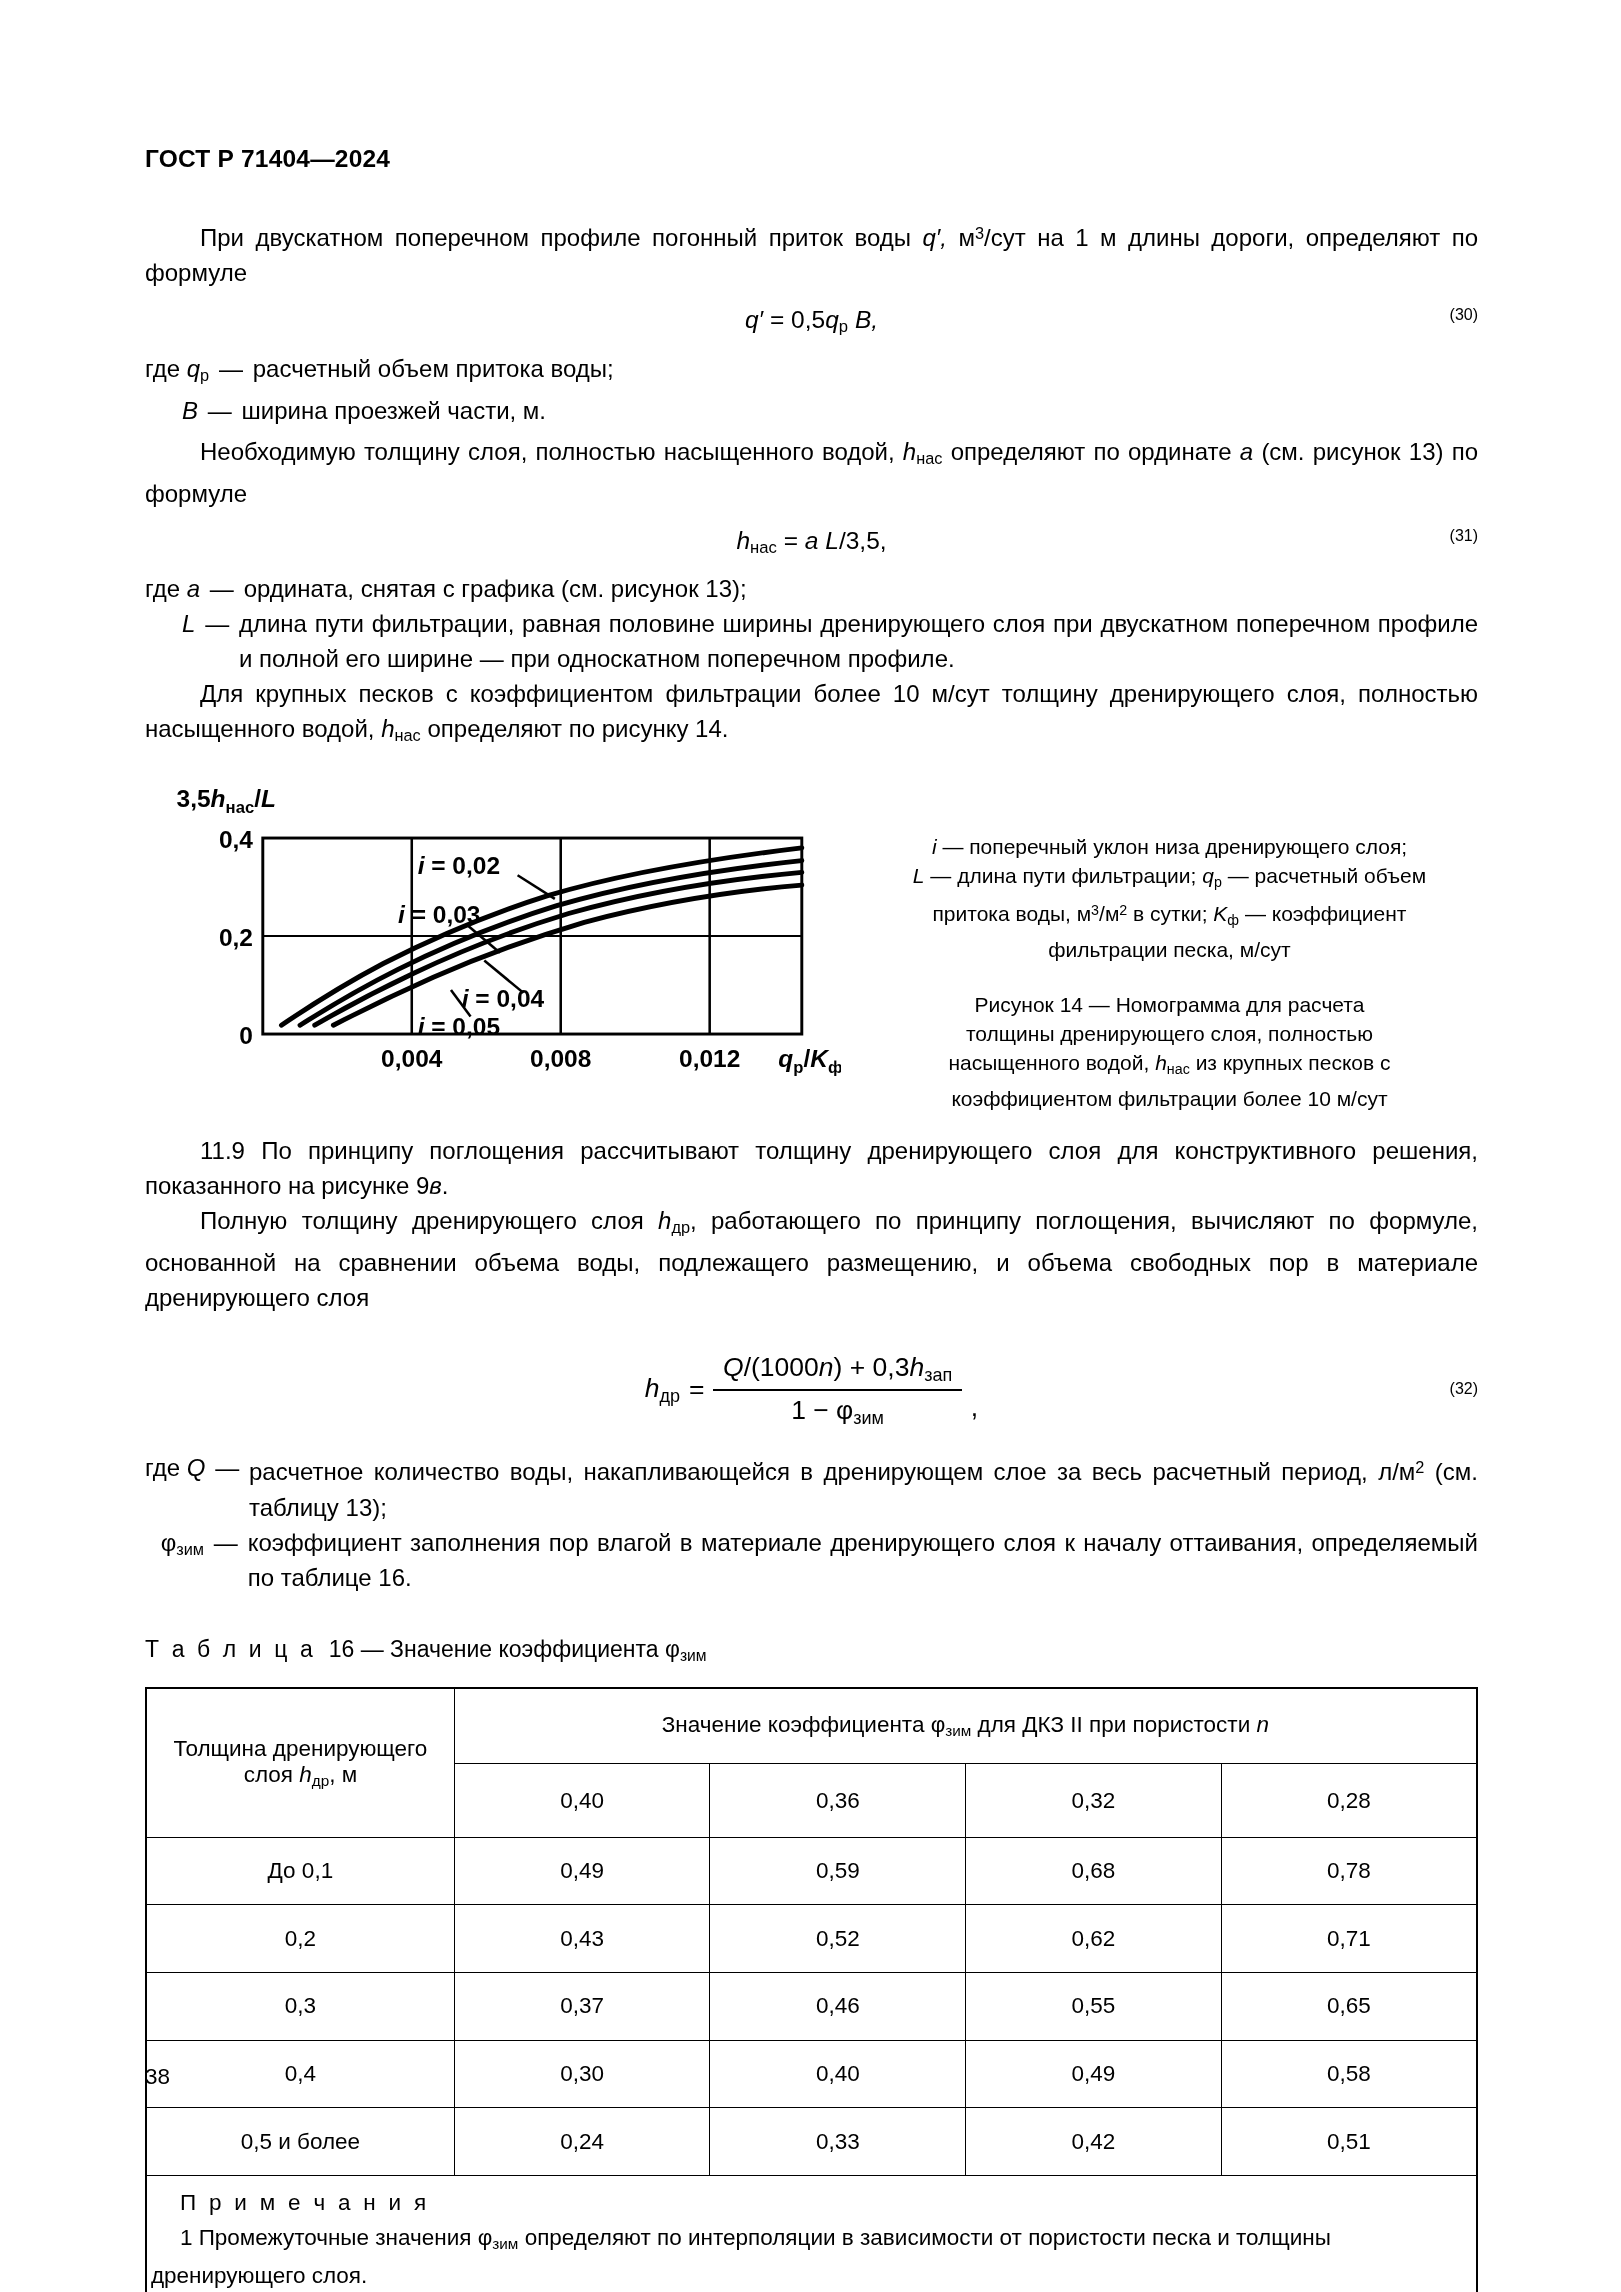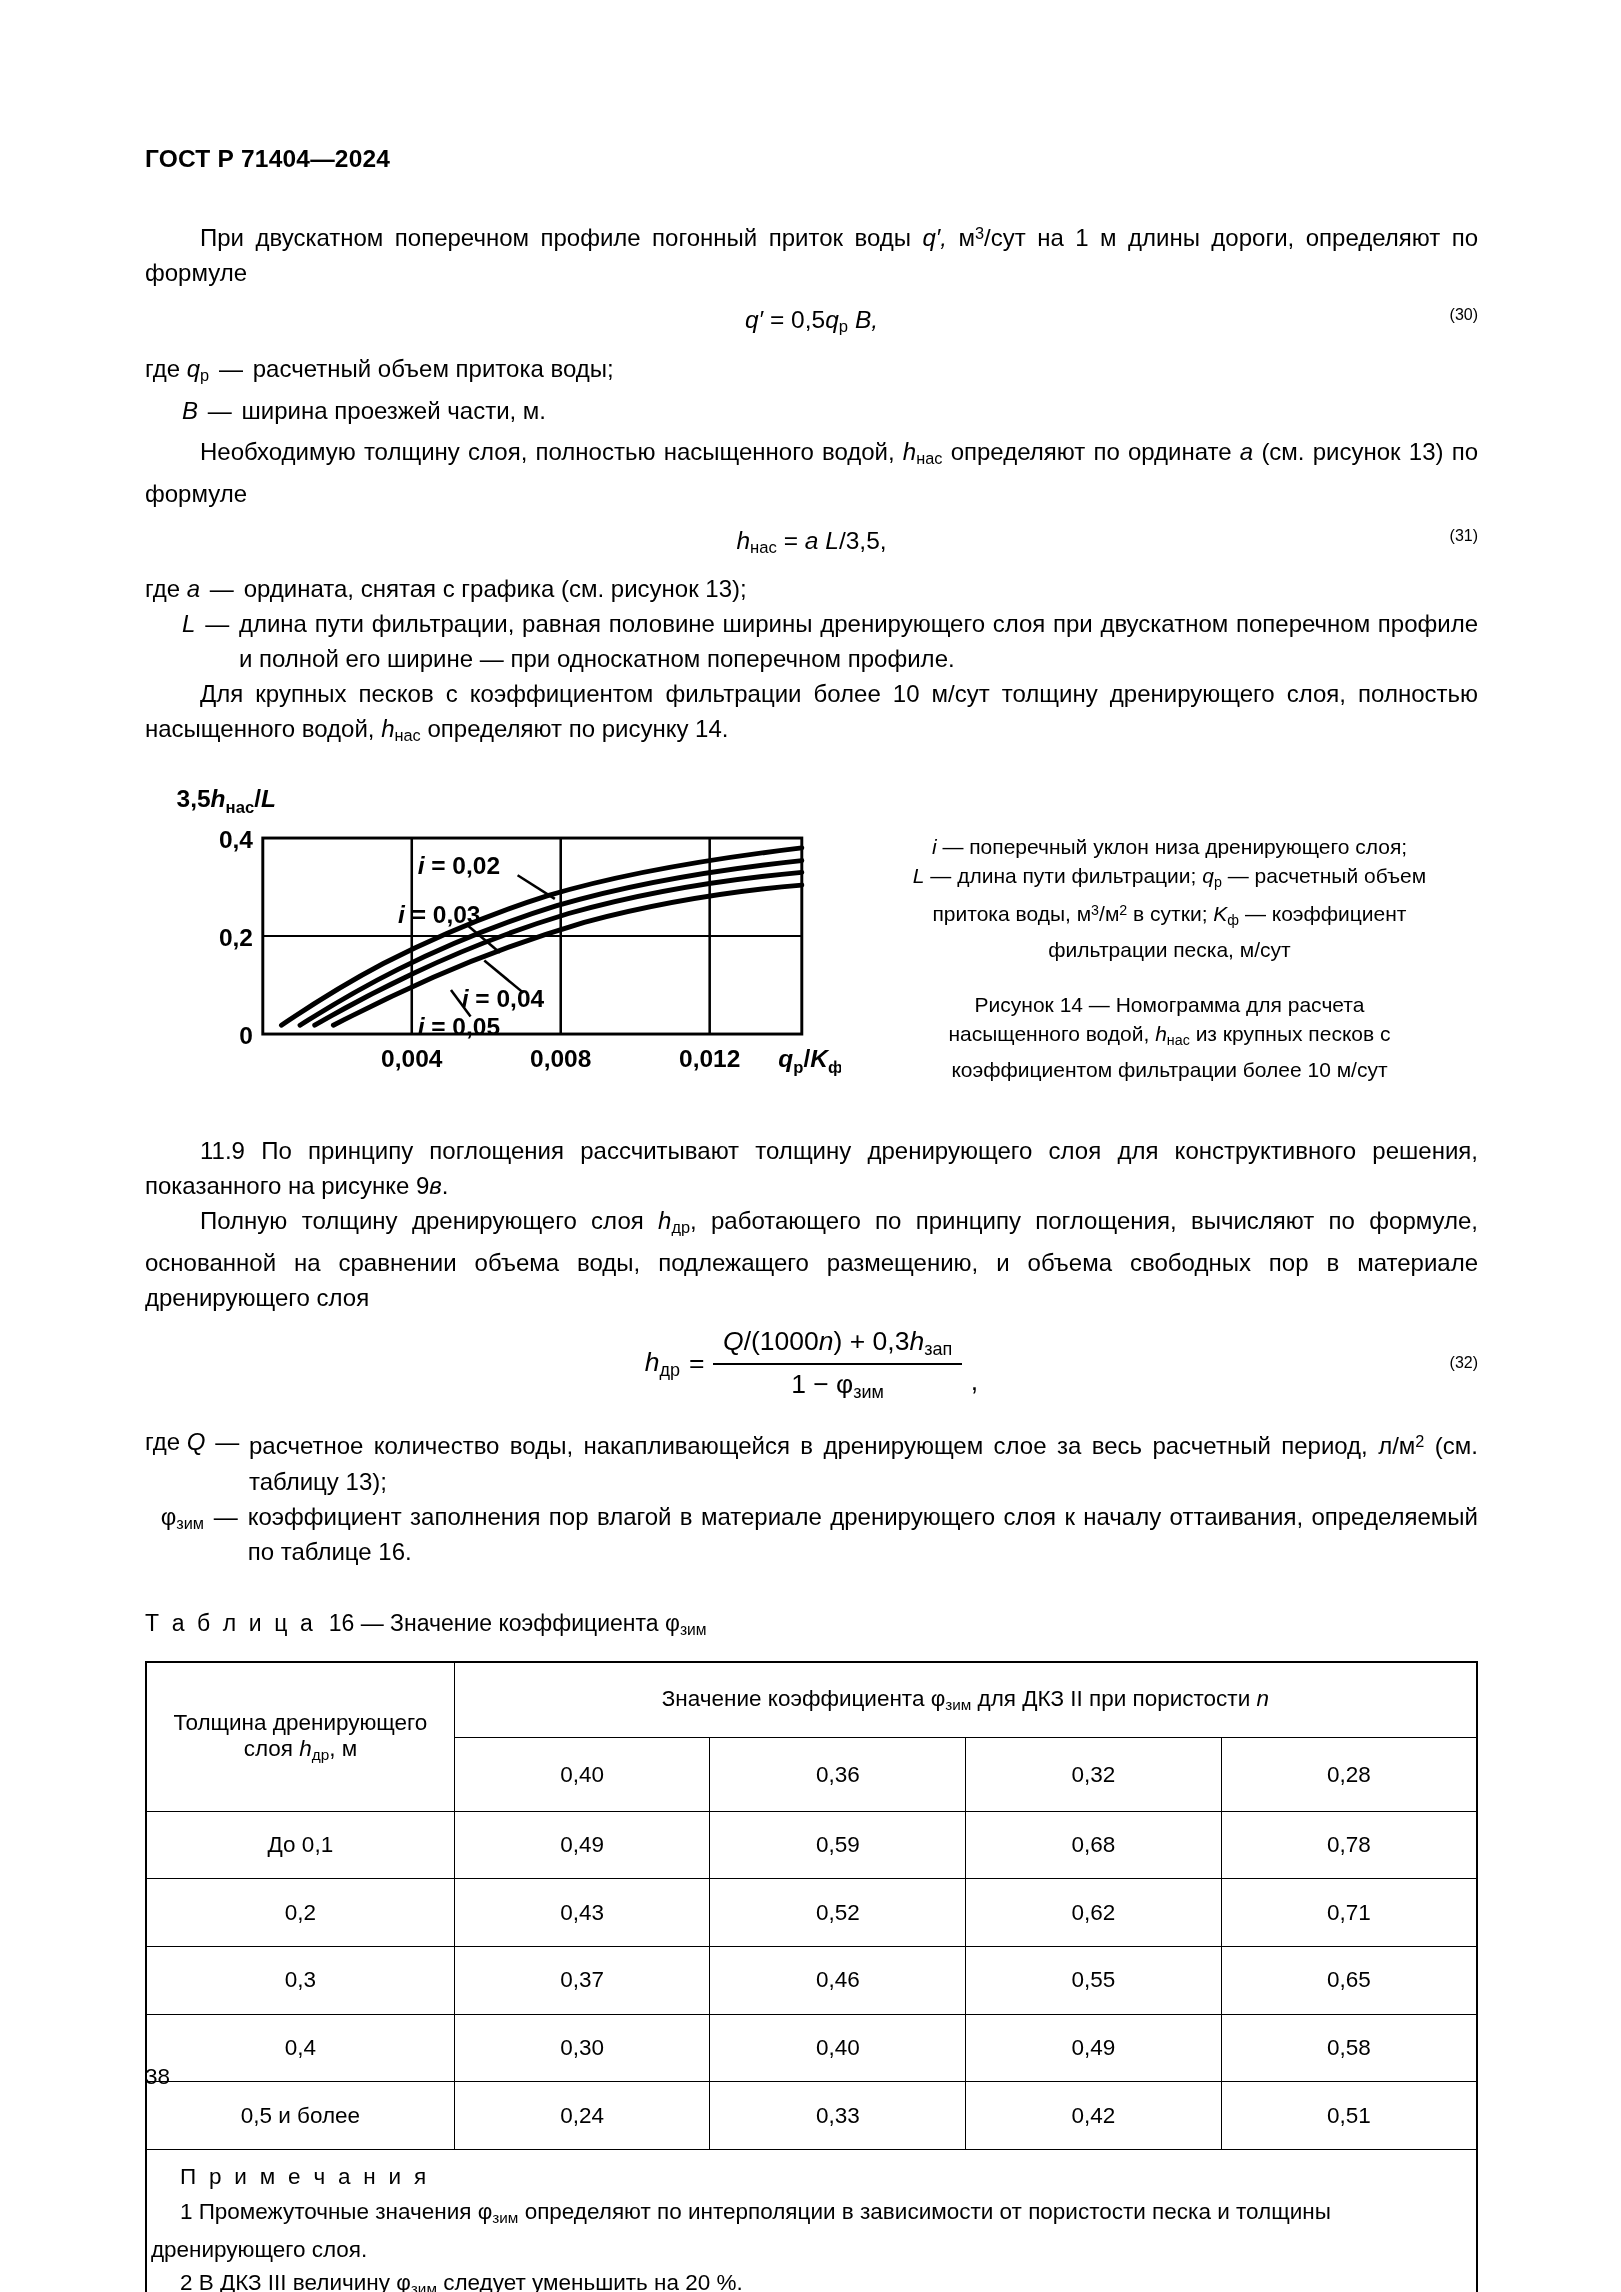--- a/index.html
+++ b/index.html
@@ -252,30 +252,31 @@
           <text x="268" y="259" font-family="Liberation Sans, sans-serif" font-size="25" font-weight="bold"><tspan font-style="italic">i</tspan><tspan font-style="normal"> = 0,05</tspan></text>
         </svg>
       </div>
 
       <div class="fig-caption">
         <p class="legend-def"><i>i</i><span> — поперечный уклон низа дренирующего слоя;</span></p>
         <p class="legend-def"><i>L</i><span> — длина пути фильтрации; </span><i>q</i><sub>р</sub><span> — расчетный объем</span></p>
         <p class="legend-def"><span>притока воды, м</span><sup>3</sup><span>/м</span><sup>2</sup><span> в сутки; </span><i>K</i><sub>ф</sub><span> — коэффициент</span></p>
         <p class="legend-def">фильтрации песка, м/сут</p>
         <p class="fig-title">Рисунок 14 — Номограмма для расчета</p>
+        <p class="legend-def">толщины дренирующего слоя, полностью</p>
         <p class="legend-def"><span>насыщенного водой, </span><i>h</i><sub>нас</sub><span> из крупных песков с</span></p>
         <p class="legend-def">коэффициентом фильтрации более 10 м/сут</p>
       </div>
     </div>
 
     <p class="body" style="margin-top:29px;"><span>11.9</span><span> По принципу поглощения рассчитывают толщину дренирующего слоя для конструктивного решения, показанного на рисунке 9</span><i>в</i><span>.</span></p>
 
     <p class="body"><span>Полную толщину дренирующего слоя </span><i>h</i><sub>др</sub><span>, работающего по принципу поглощения, вычисляют по формуле, основанной на сравнении объема воды, подлежащего размещению, и объема свободных пор в материале дренирующего слоя</span></p>
 
-    <div class="formula-row" style="margin-top:10px;margin-bottom:21.6px;">
+    <div class="formula-row" style="margin-top:36px;margin-bottom:21.6px;">
       <span style="display:inline-flex;align-items:center;gap:8.8px;font-size:26.5px;">
         <span><i>h</i><sub>др</sub></span>
         <span>=</span>
         <span style="display:inline-flex;flex-direction:column;align-items:center;line-height:1.25;">
           <span style="padding:0 9.8px 2.9px 9.8px;"><i>Q</i><span>/(1000</span><i>n</i><span>) + 0,3</span><i>h</i><sub>зап</sub></span>
           <span style="border-top:2px solid #000;align-self:stretch;"></span>
           <span style="padding:2.9px 9.8px 0 9.8px;"><span>1 − φ</span><sub>зим</sub></span>
         </span>
         <span style="align-self:flex-end;padding-bottom:5.9px;">,</span>
       </span>

